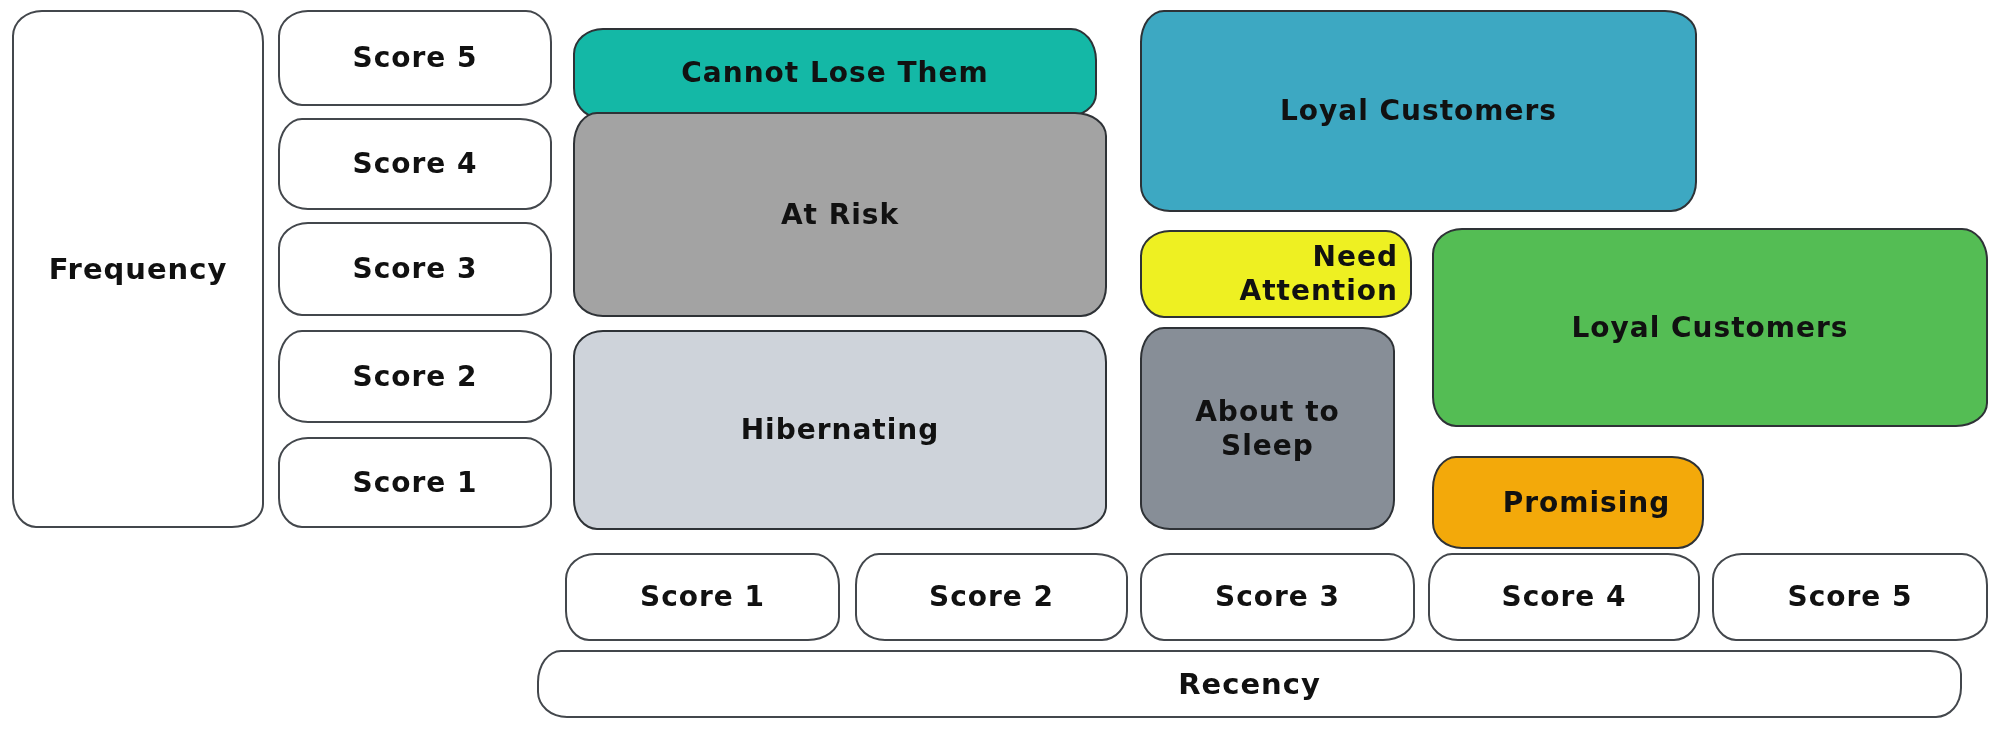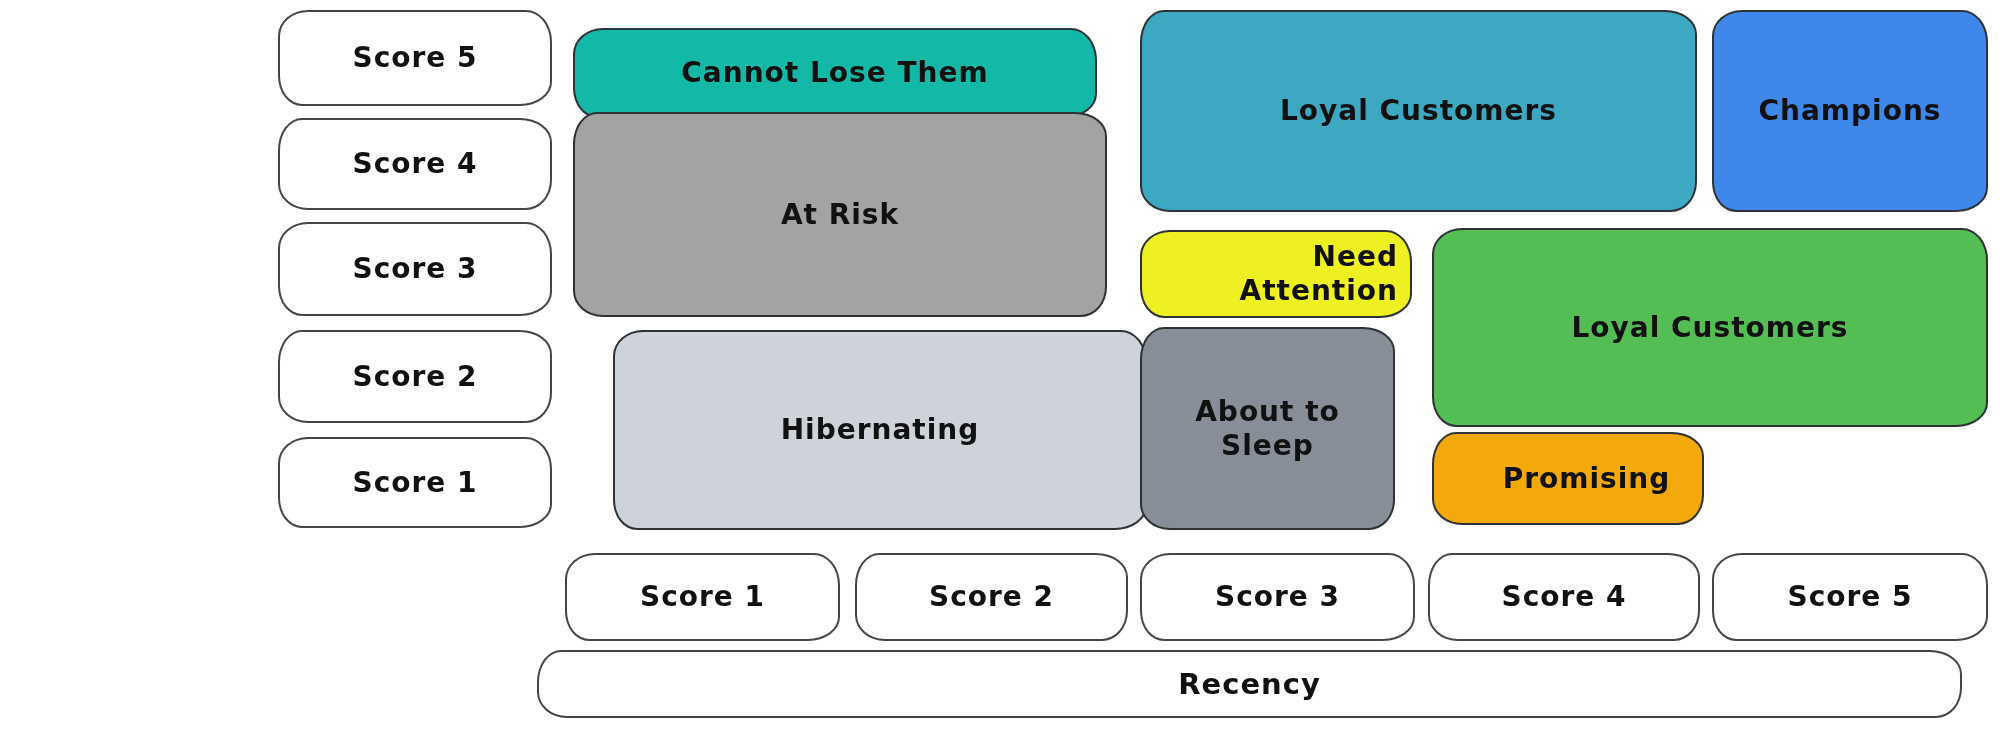--- a/index.html
+++ b/index.html
@@ -43,20 +43,23 @@
   }
   .axis-label {
     font-size: 29px;
   }
 </style>
 </head>
 <body>
 
 <div class="canvas">
 
+  <div class="box axis-label" style="left:12px; top:10px; width:252px; height:518px;">
+    <span class="label">Frequency</span>
+  </div>
 
   <div class="box" style="left:278px; top:10px; width:274px; height:96px;">
     <span class="label">Score 5</span>
   </div>
   <div class="box r2" style="left:278px; top:118px; width:274px; height:92px;">
     <span class="label">Score 4</span>
   </div>
   <div class="box" style="left:278px; top:222px; width:274px; height:94px;">
     <span class="label">Score 3</span>
   </div>
@@ -68,45 +71,42 @@
   </div>
 
   <div class="seg" style="left: 573px; top: 28px; width: 524px; height: 90px; background: #14b8a6;">
     <span class="label">Cannot Lose Them</span>
   </div>
 
   <div class="seg r2" style="left: 573px; top: 112px; width: 534px; height: 205px; background: #a3a3a3;">
     <span class="label">At Risk</span>
   </div>
 
-  <div class="seg" style="left: 573px; top: 330px; width: 534px; height: 200px; background: rgb(206, 211, 218); margin-left: 40px;">
+  <div class="seg" style="left: 573px; top: 330px; width: 534px; height: 200px; background: rgb(206, 211, 218);">
     <span class="label">Hibernating</span>
   </div>
 
   <div class="seg r2" style="left: 1140px; top: 10px; width: 557px; height: 202px; background: rgb(61, 168, 194);">
     <span class="label">Loyal Customers</span>
   </div>
 
-  <div class="seg" style="left: 1712px; top: 10px; width: 276px; height: 202px; background: rgb(63, 135, 232);">
-    <span class="label">Champions</span>
-  </div>
 
   <div class="seg" style="left: 1140px; top: 230px; width: 272px; height: 88px; background: rgb(238, 240, 34); text-align: right;">
     <span class="label">Need Attention</span>
   </div>
 
   <div class="seg r2" style="left: 1140px; top: 327px; width: 255px; height: 203px; background: rgb(135, 142, 151);">
     <span class="label">About to Sleep</span>
   </div>
 
   <div class="seg" style="left: 1432px; top: 228px; width: 556px; height: 199px; background: rgb(84, 189, 84);">
     <span class="label">Loyal Customers</span>
   </div>
 
-  <div class="seg r2" style="left: 1432px; top: 432px; width: 272px; height: 93px; background: rgb(243, 169, 10); padding-left: 37px;">
+  <div class="seg r2" style="left: 1432px; top: 456px; width: 272px; height: 93px; background: rgb(243, 169, 10); padding-left: 37px;">
     <span class="label">Promising</span>
   </div>
 
 
   <div class="box" style="left:565px; top:553px; width:275px; height:88px;">
     <span class="label">Score 1</span>
   </div>
   <div class="box r2" style="left:855px; top:553px; width:273px; height:88px;">
     <span class="label">Score 2</span>
   </div>

